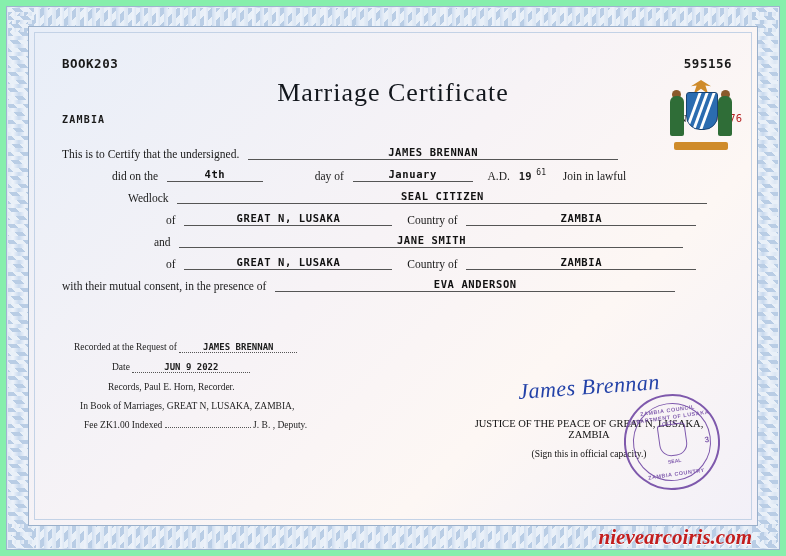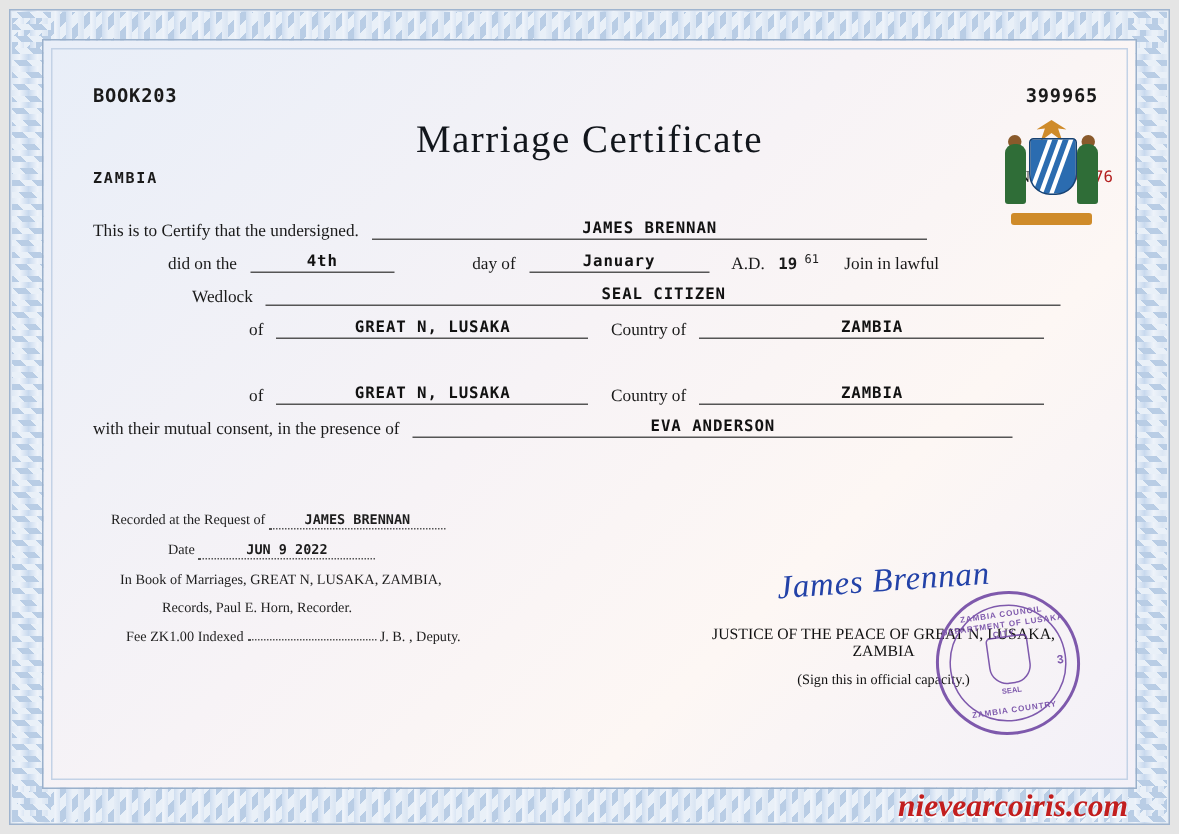--- a/index.html
+++ b/index.html
@@ -6,21 +6,21 @@
   body{
     width:786px;height:556px;
     background:#ffffff;
     font-family:"Liberation Sans", sans-serif;
     overflow:hidden;
   }
   .page{
     position:relative;
     width:786px;height:556px;
     box-sizing:border-box;
-    background:#e5e5e5;
+    background:#86efac;
   }
   
   .outer-frame{
     position:absolute;left:6px;top:6px;right:6px;bottom:6px;
     border:1px solid #9fb4cf;
     background:
       repeating-linear-gradient(90deg,#dbe6f3 0px,#eef3fa 6px,#c8d9ee 12px,#eef3fa 18px,#dbe6f3 24px);
   }
   .zigzag-top,.zigzag-bottom{
     position:absolute;left:8px;right:8px;height:26px;
@@ -210,21 +210,21 @@
   <div class="zigzag-top"></div>
   <div class="zigzag-bottom"></div>
   <div class="zigzag-left"></div>
   <div class="zigzag-right"></div>
   <div class="inner-frame"></div>
   <div class="inner-frame2"></div>
 
   <div class="content">
 
     <div class="book-no">BOOK203</div>
-    <div class="cert-no">399965</div>
+    <div class="cert-no">595156</div>
 
     <div class="title">
       <span>Marriage Certificate</span>
     </div>
 
     <div class="country">ZAMBIA</div>
 
     <div class="serial">
       <span>No.</span>
       <span class="num">A 96776</span>
@@ -265,20 +265,24 @@
       <span class="fill" style="width:530px;margin-left:6px;">SEAL CITIZEN</span>
     </div>
 
     <div class="line-row" style="top:170px;">
       <span class="label" style="margin-left:104px;">of</span>
       <span class="fill" style="width:208px;margin-left:6px;">GREAT N, LUSAKA</span>
       <span class="label" style="margin-left:12px;">Country of</span>
       <span class="fill" style="width:230px;margin-left:6px;">ZAMBIA</span>
     </div>
 
+    <div class="line-row" style="top:192px;">
+      <span class="label" style="margin-left:92px;">and</span>
+      <span class="fill" style="width:504px;margin-left:6px;">JANE SMITH</span>
+    </div>
 
     <div class="line-row" style="top:214px;">
       <span class="label" style="margin-left:104px;">of</span>
       <span class="fill" style="width:208px;margin-left:6px;">GREAT N, LUSAKA</span>
       <span class="label" style="margin-left:12px;">Country of</span>
       <span class="fill" style="width:230px;margin-left:6px;">ZAMBIA</span>
     </div>
 
     <div class="line-row" style="top:236px;">
       <span class="label">with their mutual consent, in the presence of</span>
@@ -288,22 +292,22 @@
 
     <div class="recorded">
       <div class="rline">
         <span class="plain">Recorded at the Request of</span>
         <span class="u" style="width:118px;">JAMES BRENNAN</span>
       </div>
       <div class="rline" style="margin-left:38px;">
         <span class="plain">Date</span>
         <span class="u" style="width:118px;">JUN 9 2022</span>
       </div>
+      <div class="rline" style="margin-left:34px;">Records, Paul E. Horn, Recorder.</div>
       <div class="rline" style="margin-left:6px;">In Book of Marriages, GREAT N, LUSAKA, ZAMBIA,</div>
-      <div class="rline" style="margin-left:34px;">Records, Paul E. Horn, Recorder.</div>
       <div class="rline" style="margin-left:10px;">
         <span class="plain">Fee ZK1.00 Indexed</span>
         <span class="u" style="width:86px;"></span>
         <span class="plain">J. B. , Deputy.</span>
       </div>
     </div>
 
     <div class="sig">
       <div class="sign">James Brennan</div>
       <div class="jp">JUSTICE OF THE PEACE OF GREAT N, LUSAKA, ZAMBIA</div>

